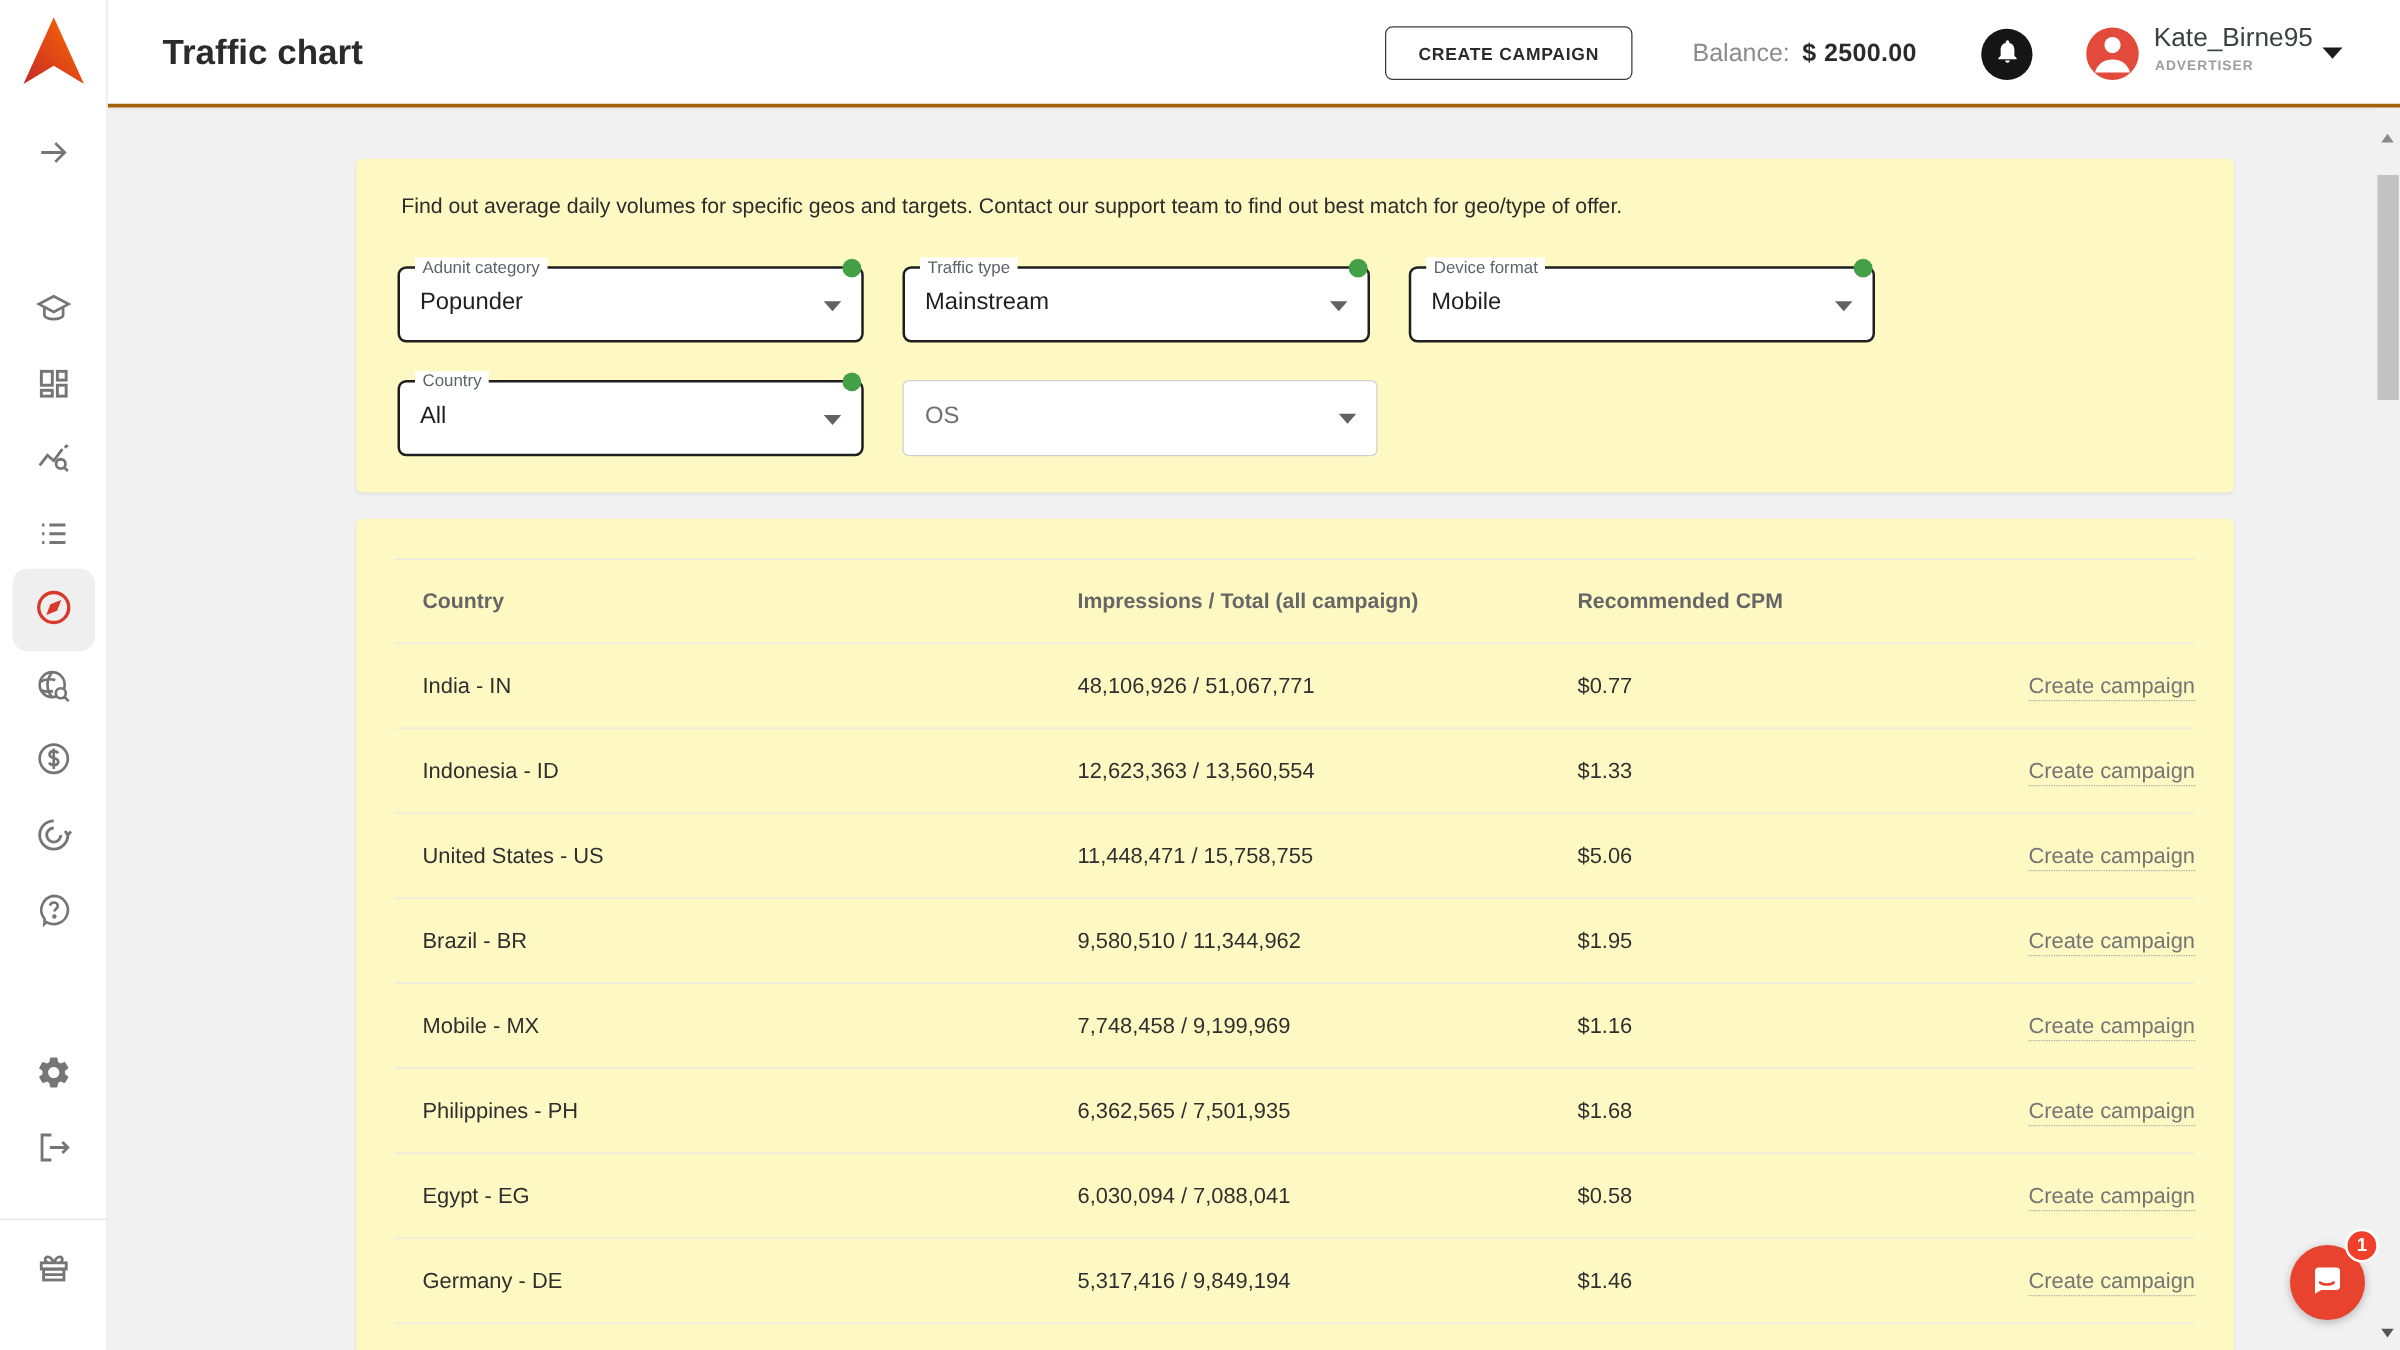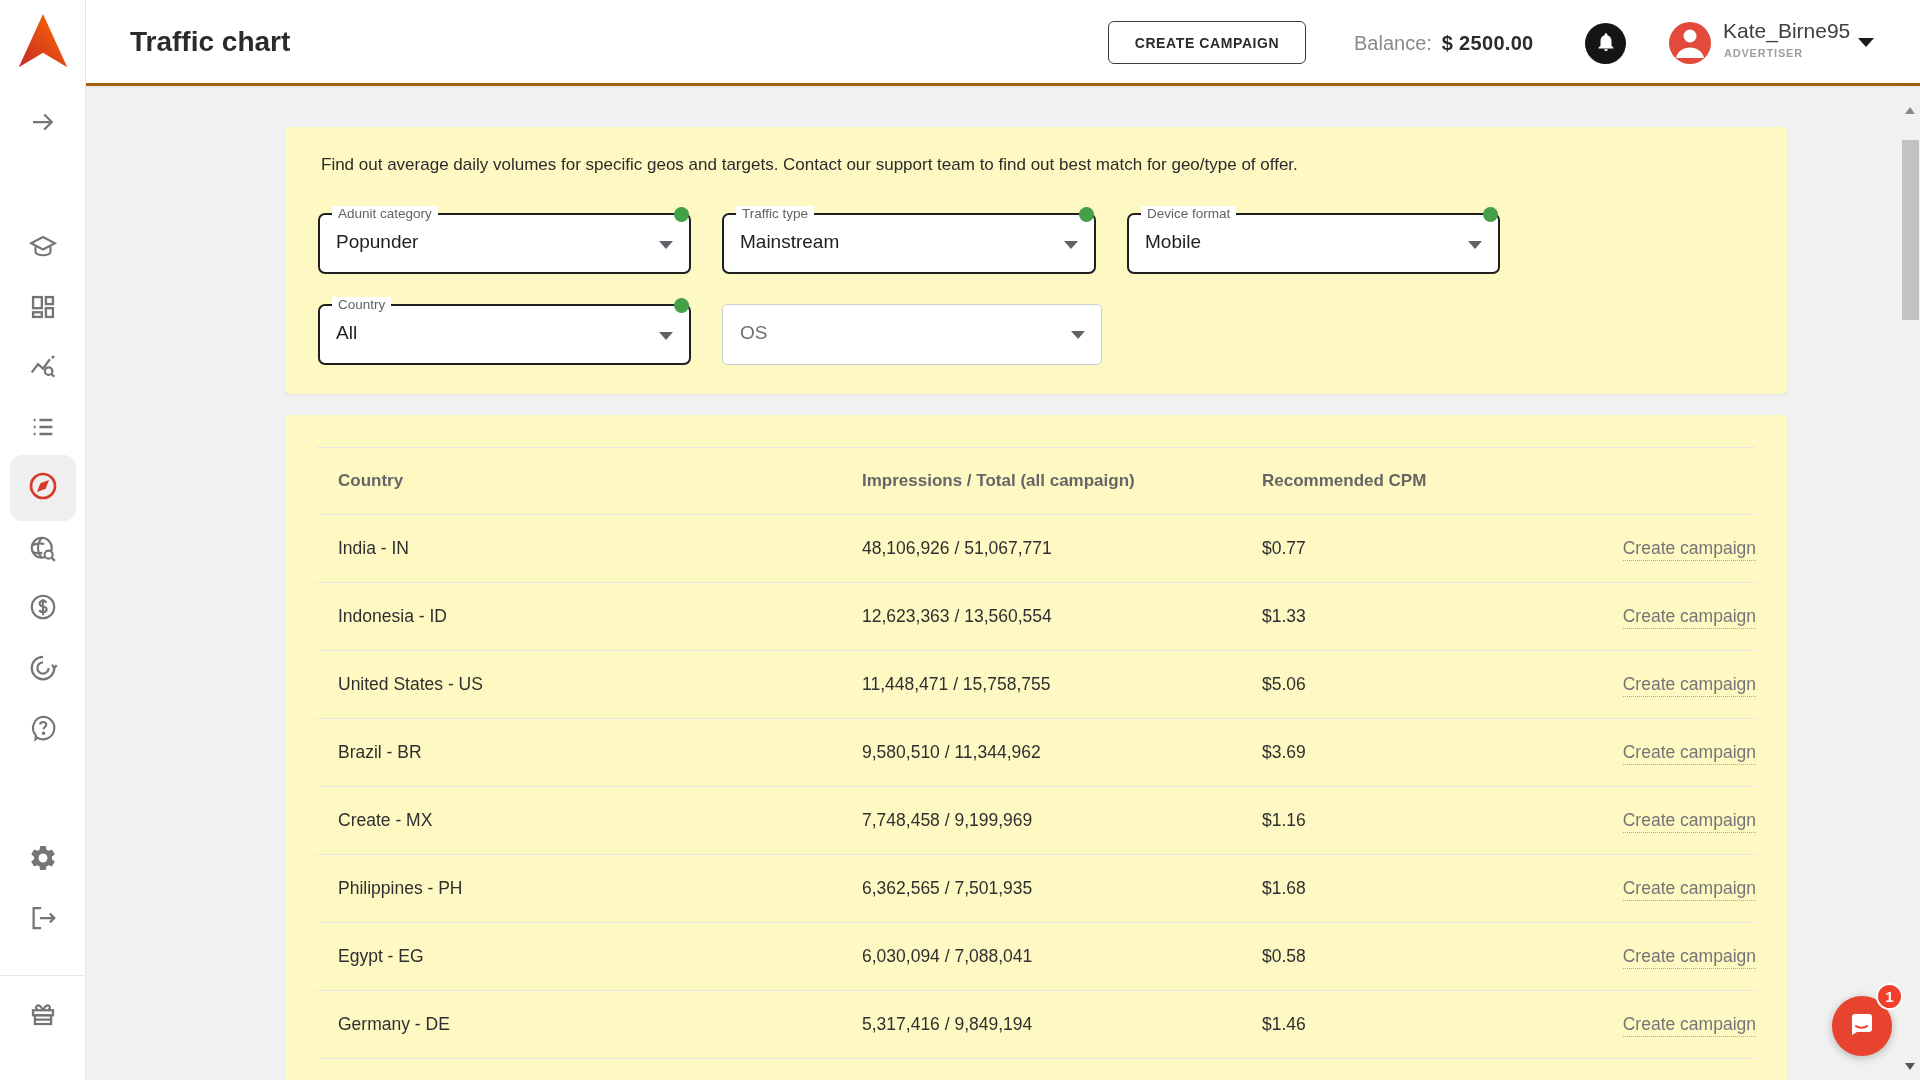--- a/index.html
+++ b/index.html
@@ -298,25 +298,25 @@
       </tr>
       <tr>
         <td>United States - US</td>
         <td>11,448,471 / 15,758,755</td>
         <td>$5.06</td>
         <td class="action"><a>Create campaign</a></td>
       </tr>
       <tr>
         <td>Brazil - BR</td>
         <td>9,580,510 / 11,344,962</td>
-        <td>$3.69</td>
-        <td class="action"><a>Create campaign</a></td>
-      </tr>
-      <tr>
-        <td>Create - MX</td>
+        <td>$1.95</td>
+        <td class="action"><a>Create campaign</a></td>
+      </tr>
+      <tr>
+        <td>Mobile - MX</td>
         <td>7,748,458 / 9,199,969</td>
         <td>$1.16</td>
         <td class="action"><a>Create campaign</a></td>
       </tr>
       <tr>
         <td>Philippines - PH</td>
         <td>6,362,565 / 7,501,935</td>
         <td>$1.68</td>
         <td class="action"><a>Create campaign</a></td>
       </tr>

